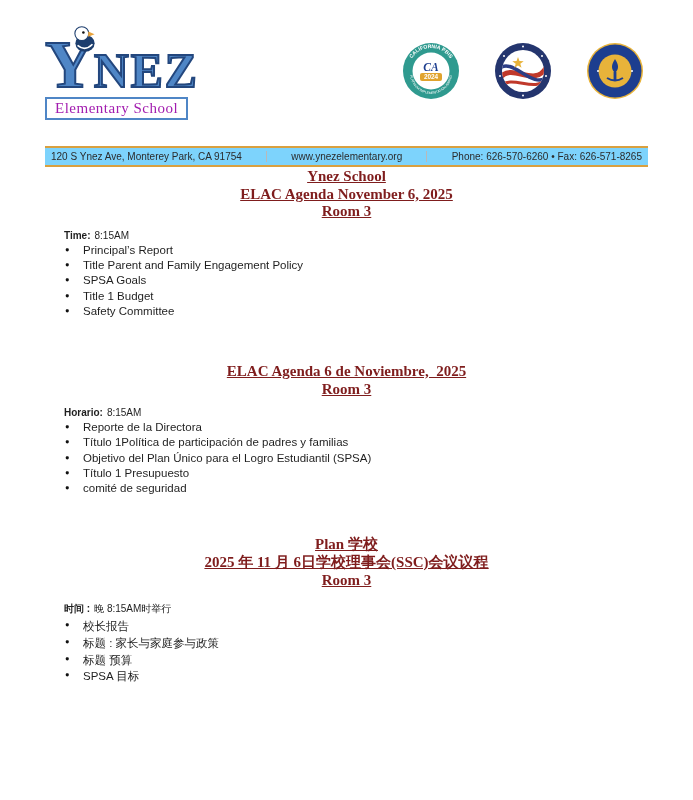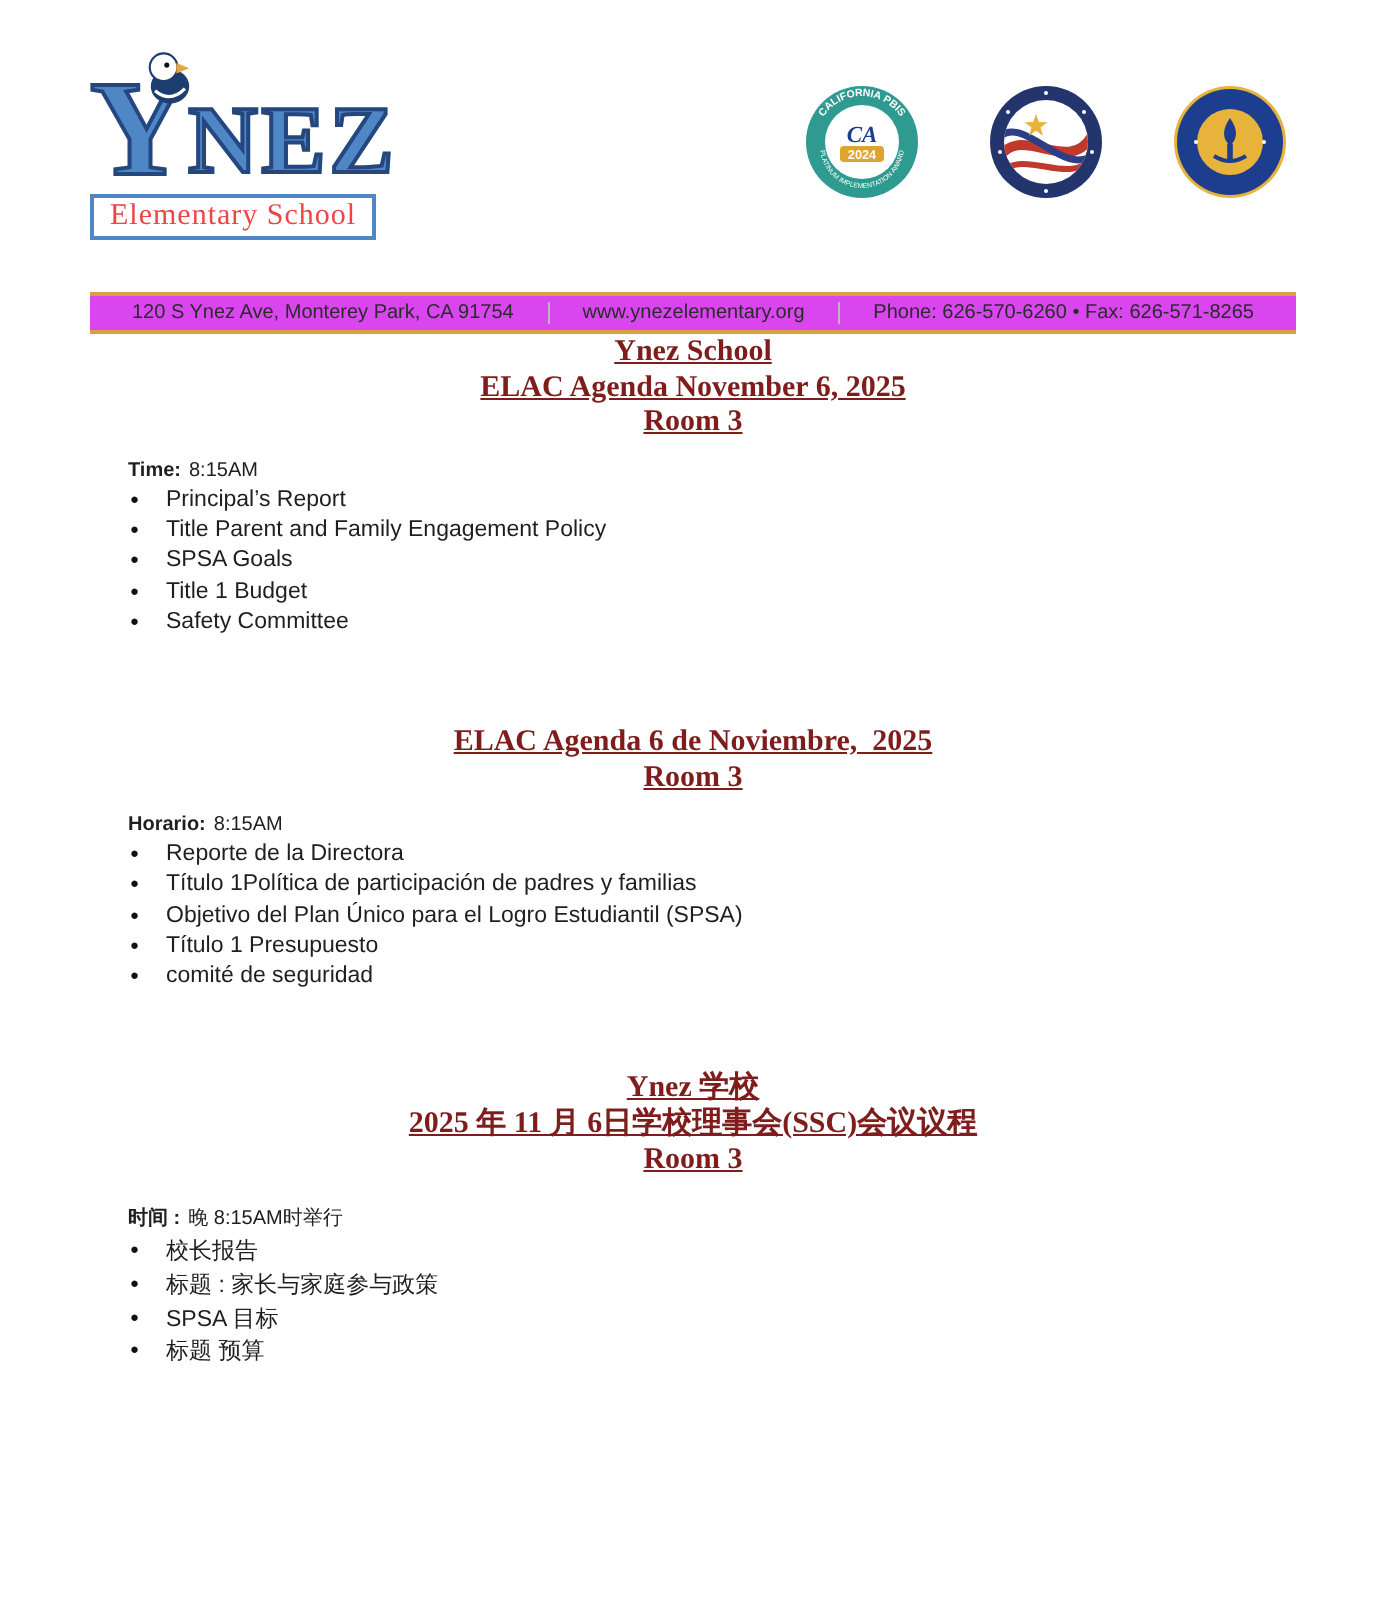--- a/index.html
+++ b/index.html
@@ -22,32 +22,32 @@
   .logo-row {
     position:relative; display:flex; align-items:flex-end;
     color:#4f86c6; font-family:"Liberation Serif", serif; font-weight:bold;
   }
   .logo-y  { font-size:68px; line-height:0.85; -webkit-text-stroke:2px #23477e; }
   .logo-nez{ font-size:48px; line-height:0.95; -webkit-text-stroke:2px #23477e; letter-spacing:2px; }
   .eagle { position:absolute; left:24px; top:-12px; }
   .logo-box {
     margin-top:3px; width:fit-content;
     border:2px solid #4f86c6; padding:1px 8px;
-    color:#ef4444; font-family:"Liberation Serif", serif; font-size:15px;
+    color:#a21caf; font-family:"Liberation Serif", serif; font-size:15px;
     letter-spacing:0.5px;
   }
   .seals { display:flex; gap:34px; padding-top:6px; margin-right:4px; }
 
   
   .info-band {
     position:absolute; top:146px; left:45px; right:45px;
     border-top:2px solid #d9a03f; border-bottom:2px solid #d9a03f;
-    background:#d946ef;
+    background:#7dd3fc;
     display:flex; align-items:center; justify-content:space-between;
-    font-size:10px; color:#2b2b2b; padding:3px 21px; gap:8px;
+    font-size:10px; color:#2b2b2b; padding:3px 6px; gap:8px;
   }
   .info-band .divider { width:1px; align-self:stretch; background:#b9b9b9; }
   .info-cell { white-space:nowrap; }
 
   
   .content { position:absolute; top:168px; left:0; width:100%; }
   .section-heading {
     text-align:center;
     font-family:"Liberation Serif", serif; font-weight:bold;
     font-size:15px; line-height:1.18; color:#7f1d1d;
@@ -185,29 +185,29 @@
         <li>Reporte de la Directora</li>
         <li>Título 1Política de participación de padres y familias</li>
         <li>Objetivo del Plan Único para el Logro Estudiantil (SPSA)</li>
         <li>Título 1 Presupuesto</li>
         <li>comité de seguridad</li>
       </ul>
     </section>
 
     <section class="sec-3">
       <h2 class="section-heading">
-        <span class="hline">Ynez 学校</span>
+        <span class="hline">Plan 学校</span>
         <span class="hline">2025 年 11 月 6日学校理事会(SSC)会议议程</span>
         <span class="hline">Room 3</span>
       </h2>
       <p class="time-line">
         <span class="time-label">时间 :</span><span class="time-value">晚 8:15AM时举行</span>
       </p>
       <ul class="agenda">
         <li>校长报告</li>
         <li>标题 : 家长与家庭参与政策</li>
+        <li>标题 预算</li>
         <li>SPSA 目标</li>
-        <li>标题 预算</li>
       </ul>
     </section>
 
   </main>
 </div>
 
 </body></html>

